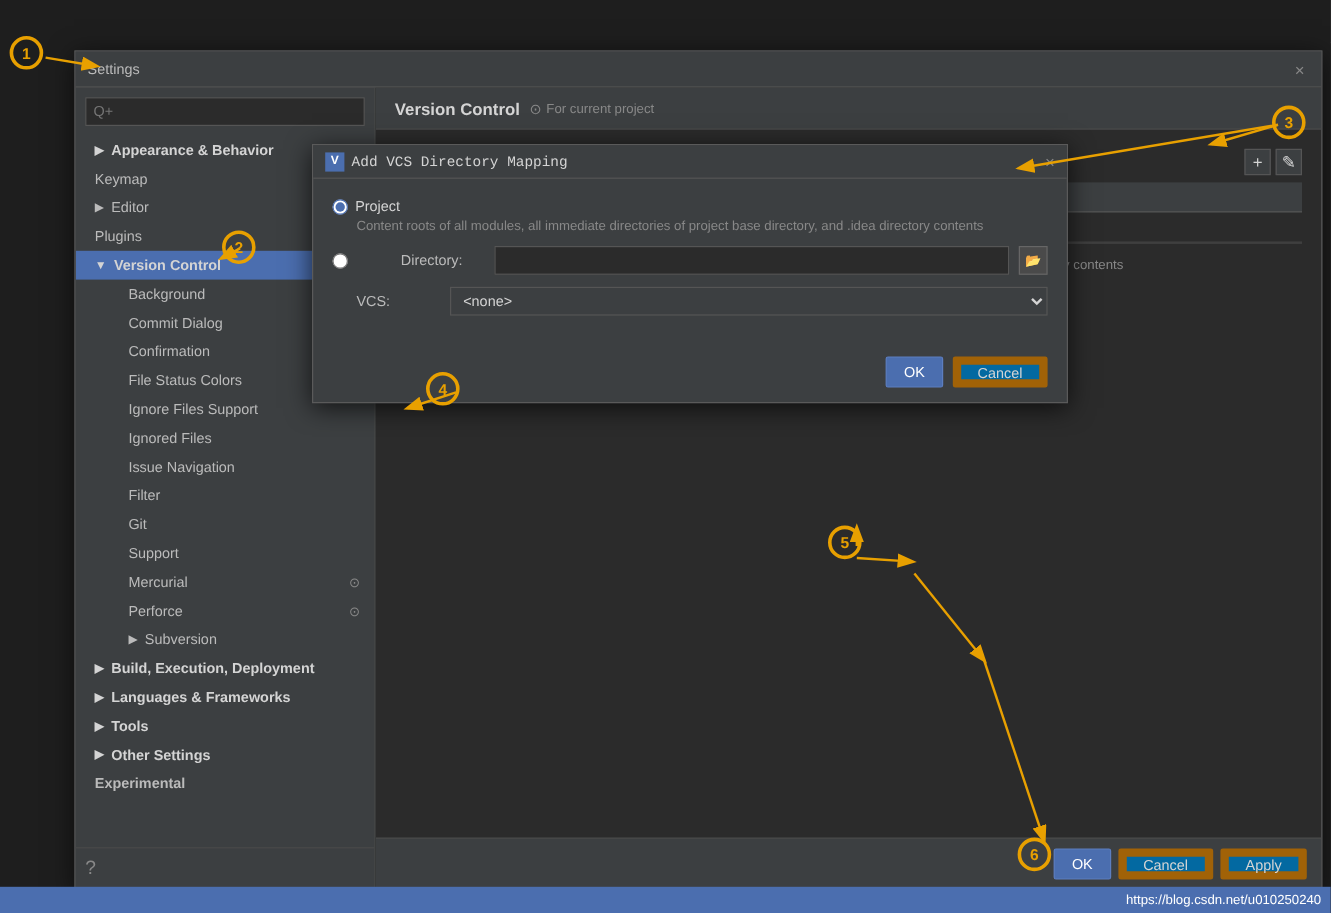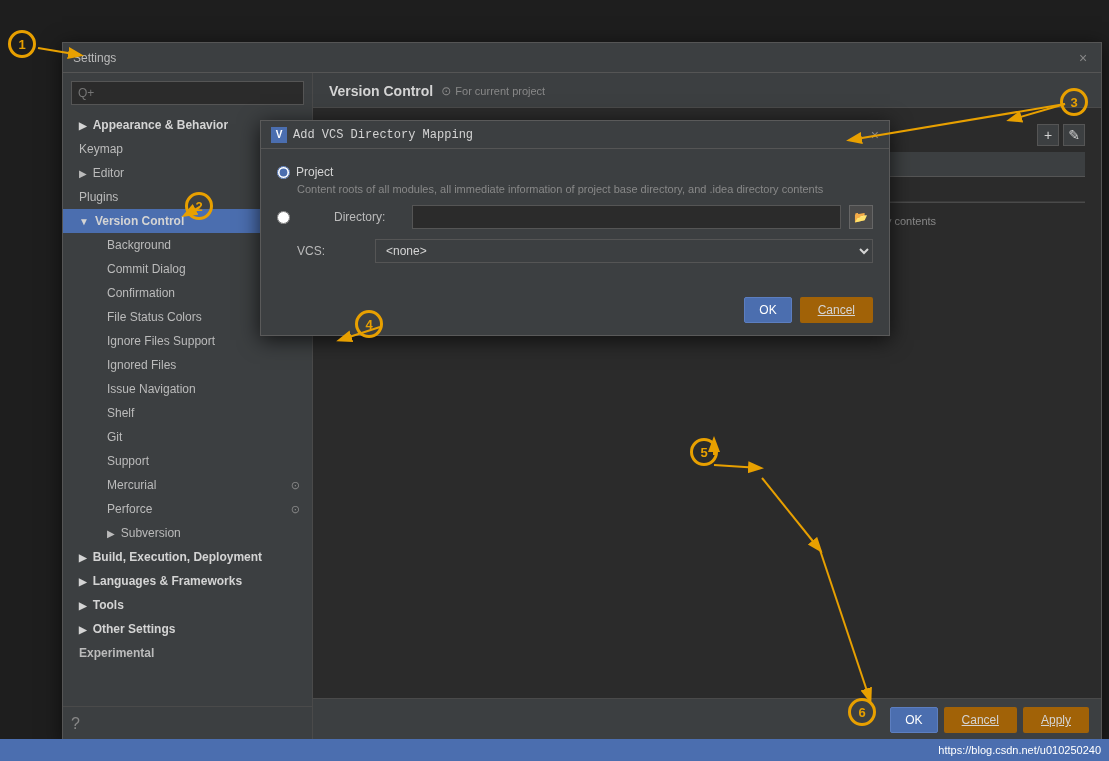--- a/index.html
+++ b/index.html
@@ -288,24 +288,23 @@
       border-radius: 2px;
     }
 
     .btn-primary {
       background: #4b6eaf;
       border: 1px solid #5c7ec0;
       color: #fff;
     }
 
     .btn-secondary {
-      background: #a16207;
-      border: 4px solid #a16207;
-      color: #d4d4d4;
-      text-decoration: underline;
+      background: #0369a1;
+      border: 7px solid #a16207;
+      color: #d4d4d4;
     }
 
     .add-vcs-dialog {
       position: absolute;
       top: 120px;
       left: 260px;
       width: 630px;
       background: #3c3f41;
       border: 1px solid #5a5a5a;
       box-shadow: 0 4px 20px rgba(0,0,0,0.7);
@@ -530,21 +529,21 @@
         <div class="sidebar-item child">
           <span>Ignore Files Support</span>
         </div>
         <div class="sidebar-item child">
           <span>Ignored Files</span>
         </div>
         <div class="sidebar-item child">
           <span>Issue Navigation</span>
         </div>
         <div class="sidebar-item child">
-          <span>Shelf</span>
+          <span>Filter</span>
         </div>
         <div class="sidebar-item child">
           <span>Git</span>
         </div>
         <div class="sidebar-item child">
           <span>Support</span>
         </div>
         <div class="sidebar-item child">
           <span>Mercurial</span>
           <span style="margin-left:auto;color:#888;font-size:11px">⊙</span>
@@ -656,21 +655,21 @@
       <span>V</span>
     </div>
     <span class="dialog-title">Add VCS Directory Mapping</span>
     <span class="close-btn">×</span>
   </div>
   <div class="dialog-body">
     <div class="radio-option">
       <input type="radio" name="vcs_type" checked="" style="">
       <span>Project</span>
     </div>
-    <div class="radio-desc">Content roots of all modules, all immediate information of project base directory, and .idea directory contents</div>
+    <div class="radio-desc">Content roots of all modules, all immediate directories of project base directory, and .idea directory contents</div>
 
     <div class="field-row">
       <input type="radio" name="vcs_type" style="">
       <span class="field-label">Directory:</span>
       <input type="text" class="field-input" style="">
       <div class="field-browse">📂</div>
     </div>
 
     <div class="field-row">
       <span class="field-label" style="margin-left:20px">VCS:</span>

